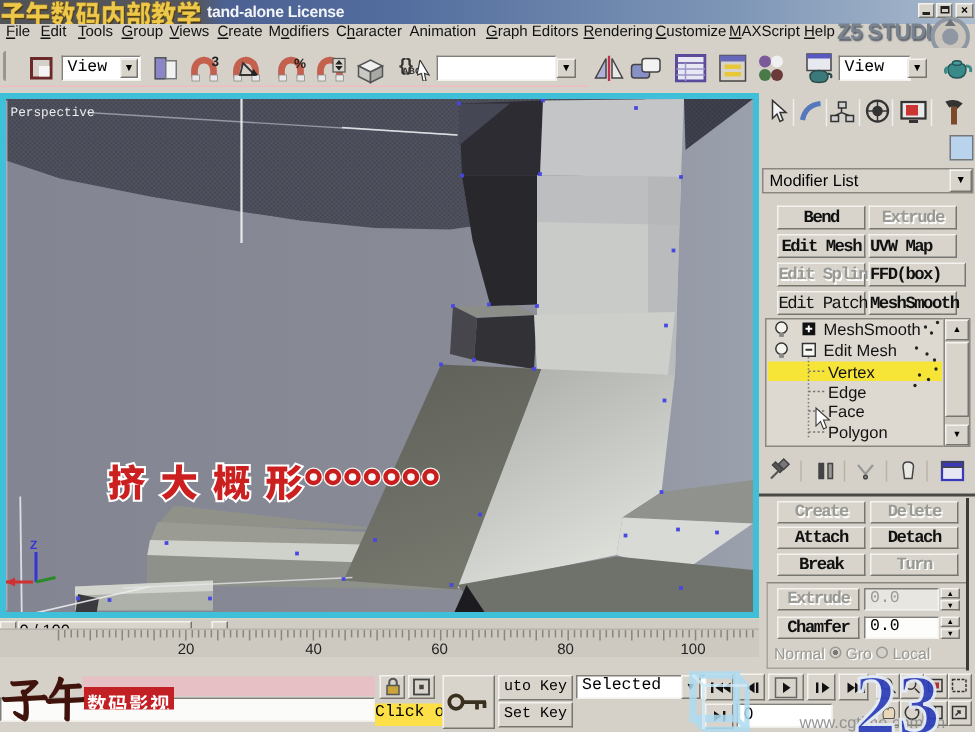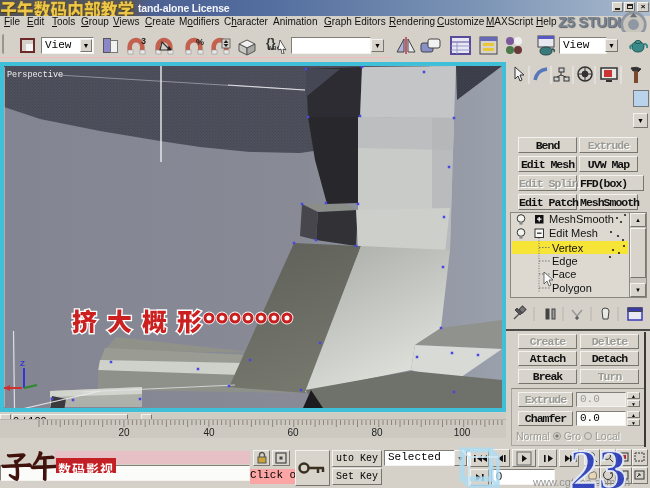--- a/index.html
+++ b/index.html
@@ -319,28 +319,29 @@
 <path d="M124 4 Q130 2 134 5 L131 8 Q128 6 126 7 Z" fill="#333"></path>
         <rect x="127" y="7" width="4" height="12" fill="#7a4a2a" stroke="none"></rect>
 </g>
 <line x1="22" y1="2" x2="22" y2="20" stroke="#eee"></line>
       <line x1="44" y1="2" x2="44" y2="20" stroke="#eee"></line>
       <line x1="66" y1="2" x2="66" y2="20" stroke="#eee"></line>
       <line x1="88" y1="2" x2="88" y2="20" stroke="#eee"></line>
       <line x1="114" y1="2" x2="114" y2="20" stroke="#eee"></line>
 </svg>
 <div class="abs" style="left:127px;top:32px;width:16px;height:17px;background:#b9d3ed;border:1px solid #777"></div>
+<div class="abs" style="left:2px;top:54px;width:141px;height:17px;background:#d8d4cc;border:1px solid #8a8780;font-size:11px;padding:2px 0 0 4px">Modifier List</div>
 <div class="abs btn" style="left:127px;top:55px;width:15px;height:15px;text-align:center;font-size:7px;line-height:14px">▼</div>
 <div class="abs btn mono" style="left:12px;top:79px;width:59px;height:16px;font-size:11.5px;font-weight:bold;text-align:center;line-height:15px;color:#111;letter-spacing:-1px">Bend</div>
 <div class="abs btn mono" style="left:73px;top:79px;width:59px;height:16px;font-size:11.5px;font-weight:bold;text-align:center;line-height:15px;color:#9a9a94;text-shadow:1px 1px 0 #fff;letter-spacing:-1px">Extrude</div>
 <div class="abs btn mono" style="left:12px;top:98px;width:59px;height:16px;font-size:11.5px;font-weight:bold;text-align:center;line-height:15px;color:#111;letter-spacing:-1px">Edit Mesh</div>
-<div class="abs btn mono" style="left:73px;top:98px;width:59px;height:16px;font-size:11.5px;font-weight:bold;text-align:center;line-height:15px;color:#111;letter-spacing:-1px">UVW Map</div>
+<div class="abs btn mono" style="left:73px;top:98px;width:59px;height:16px;font-size:11.5px;font-weight:bold;text-align:left;line-height:15px;color:#111;letter-spacing:-1px">UVW Map</div>
 <div class="abs btn mono" style="left:12px;top:117px;width:59px;height:16px;font-size:11.5px;font-weight:bold;text-align:center;line-height:15px;color:#9a9a94;text-shadow:1px 1px 0 #fff;letter-spacing:-1px">Edit Splin</div>
 <div class="abs btn mono" style="left:73px;top:117px;width:65px;height:16px;font-size:11.5px;font-weight:bold;text-align:left;line-height:15px;color:#111;letter-spacing:-1px">FFD(box)</div>
-<div class="abs btn mono" style="left:12px;top:136px;width:59px;height:16px;font-size:11.5px;font-weight:bold;text-align:left;line-height:15px;color:#111;letter-spacing:-1px">Edit Patch</div>
+<div class="abs btn mono" style="left:12px;top:136px;width:59px;height:16px;font-size:11.5px;font-weight:normal;text-align:left;line-height:15px;color:#111;letter-spacing:-1px">Edit Patch</div>
 <div class="abs btn mono" style="left:73px;top:136px;width:59px;height:16px;font-size:11.5px;font-weight:bold;text-align:center;line-height:15px;color:#111;letter-spacing:-1px">MeshSmooth</div>
 <div class="abs" style="left:4px;top:154px;width:119px;height:86px;background:#ddd9d1;border:1px solid #8a8780;border-right:none"></div>
 <svg class="abs" style="left:4px;top:154px" width="119" height="86" viewBox="0 0 119 86">
       <rect x="1" y="89" width="0" height="0"></rect>
       <rect x="2" y="29" width="116" height="13" fill="#f6e437"></rect>
       <g transform="translate(6,2)">
         <circle cx="5" cy="4.5" r="3.8" fill="#f4f4ee" stroke="#333" stroke-width="1"></circle>
         <rect x="3.4" y="8" width="3.2" height="2.6" fill="#888"></rect>
       </g>
       <g transform="translate(6,16)">
@@ -546,21 +547,21 @@
   <div class="abs" style="left:55px;top:3px;width:195px;height:13px;background:#e6c0c5"></div>
   <div class="abs sunk" style="left:0;top:17px;width:250px;height:16px;background:#fbfbf9"></div>
   <div class="abs btn" style="left:253px;top:2px;width:17px;height:16px"><svg width="15" height="14" viewBox="0 0 15 14">
         <rect x="4" y="6" width="8" height="6" fill="#caa53a" stroke="#555"></rect>
         <path d="M5.5 6 V4 a2.5 2.5 0 0 1 5 0 V6" fill="none" stroke="#555" stroke-width="1.4"></path>
       </svg></div>
   <div class="abs btn" style="left:272px;top:2px;width:18px;height:16px"><svg width="16" height="14" viewBox="0 0 16 14">
         <rect x="3" y="2" width="10" height="10" fill="none" stroke="#444" stroke-width="1.2"></rect>
         <rect x="6.5" y="5.5" width="3" height="3" fill="#444"></rect>
       </svg></div>
-  <div class="abs mono" style="left:250px;top:21px;width:48px;height:15px;background:#fca5a5;font-size:11px">Click o</div>
+  <div class="abs mono" style="left:250px;top:21px;width:48px;height:15px;background:#fde047;font-size:11px">Click o</div>
   <div class="abs btn" style="left:295px;top:2px;width:35px;height:36px"><svg width="33" height="34" viewBox="0 0 33 34">
         <circle cx="8" cy="17" r="4.5" fill="none" stroke="#3a3020" stroke-width="2.5"></circle>
         <line x1="12" y1="17" x2="28" y2="17" stroke="#3a3020" stroke-width="2.5"></line>
         <line x1="22" y1="17" x2="22" y2="22" stroke="#3a3020" stroke-width="2.5"></line>
         <line x1="27" y1="17" x2="27" y2="21" stroke="#3a3020" stroke-width="2.5"></line>
       </svg></div>
   <div class="abs btn mono" style="left:332px;top:2px;width:50px;height:17px;font-size:10px;text-align:center;line-height:16px">uto Key</div>
   <div class="abs btn mono" style="left:332px;top:20px;width:50px;height:17px;font-size:10px;text-align:center;line-height:16px">Set Key</div>
   <div class="abs sunk mono" style="left:384px;top:2px;width:90px;height:16px;font-size:11px;padding-left:3px">Selected</div>
   <div class="abs btn" style="left:454px;top:2px;width:13px;height:16px;text-align:center;font-size:7px;line-height:15px">▼</div>

